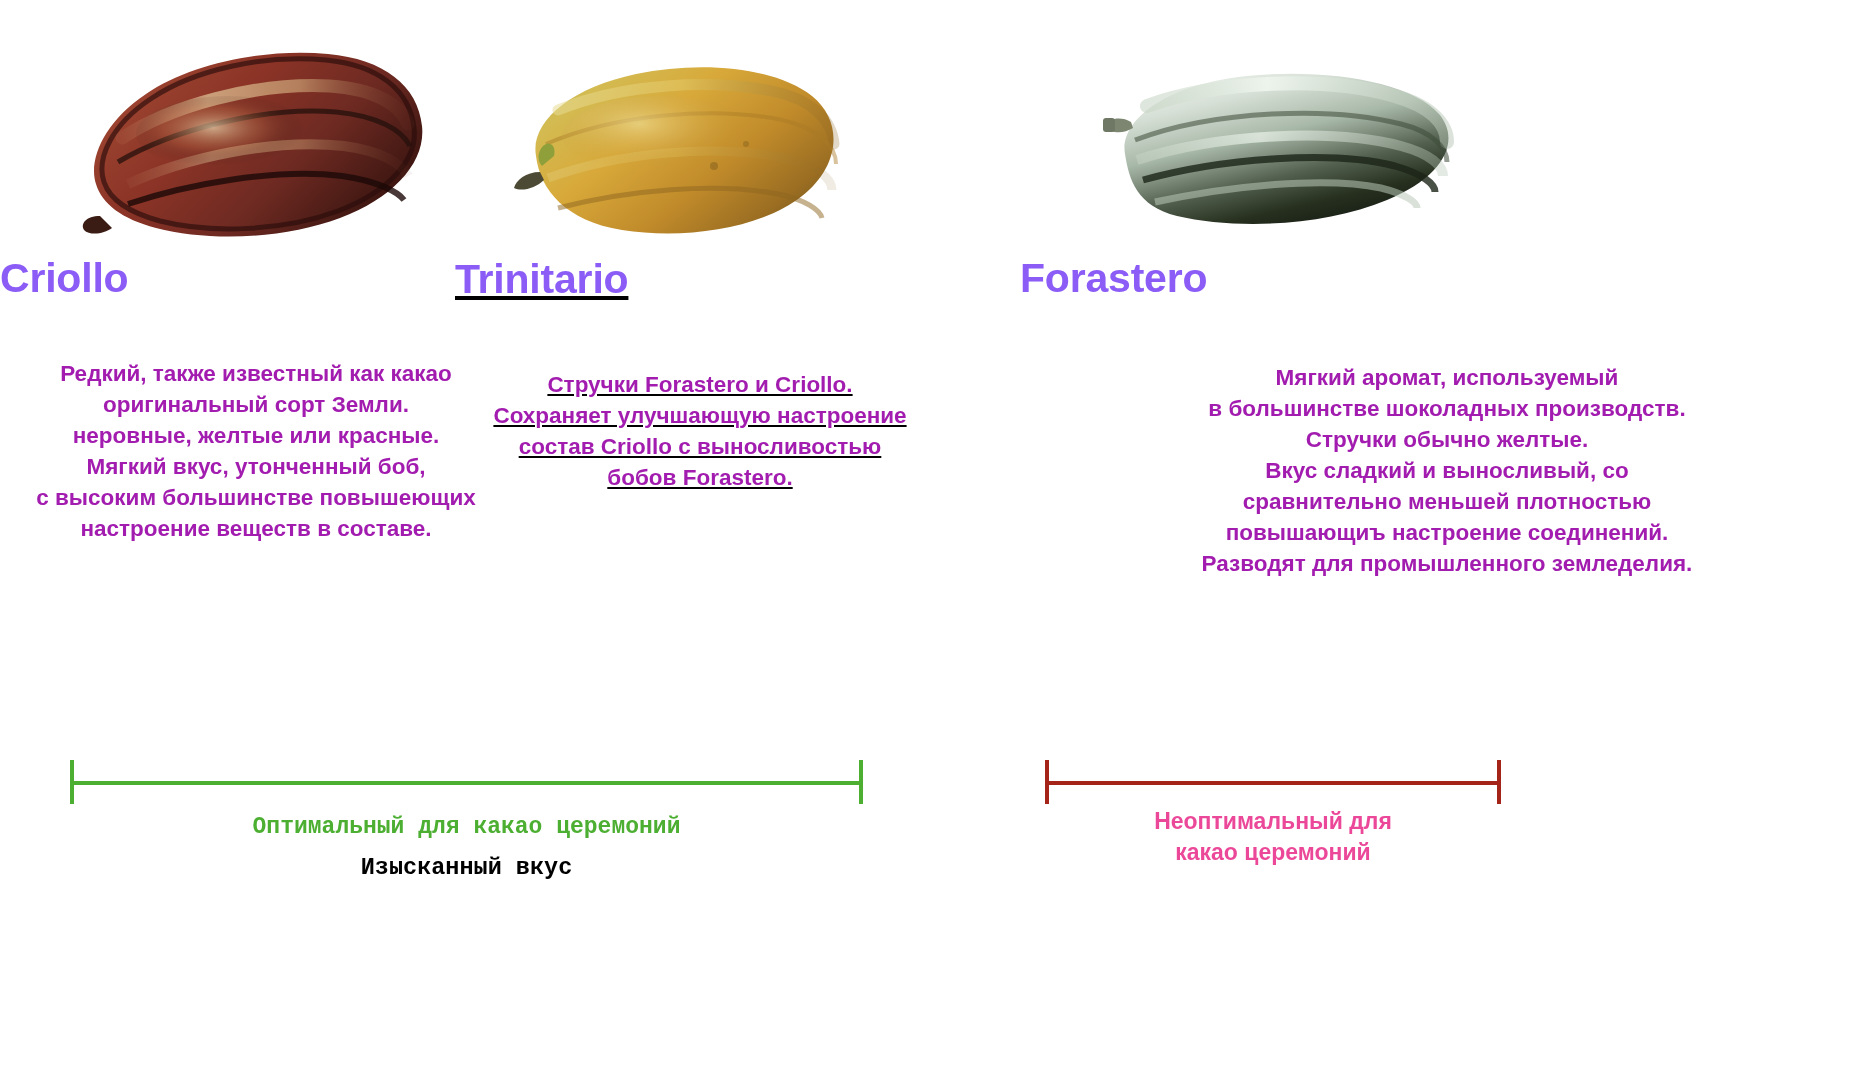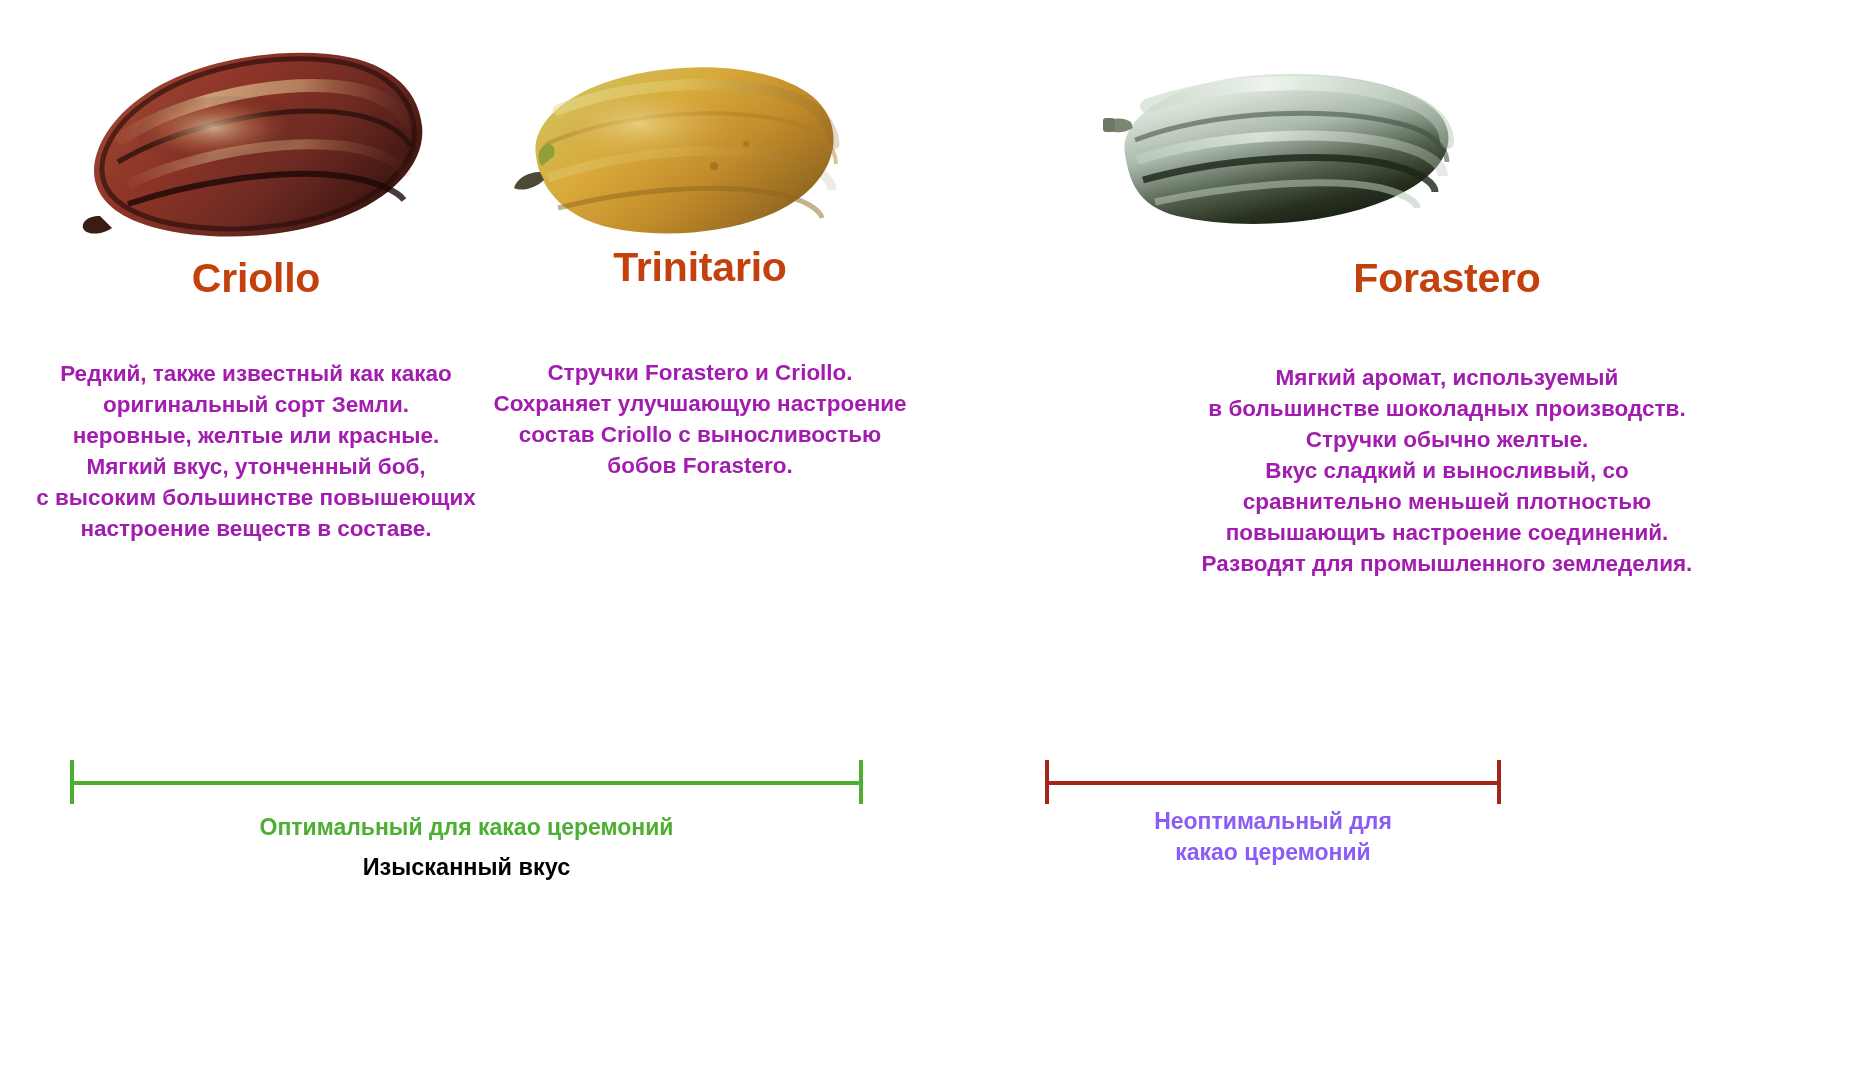--- a/index.html
+++ b/index.html
@@ -15,28 +15,28 @@
   .pod-wrap { position:absolute; }
   .pod-svg { display:block; width:100%; height:100%; }
 
   #pod-criollo   { left:78px;  top:34px;  width:348px; height:212px; }
   #pod-trinitario{ left:500px; top:48px;  width:350px; height:200px; }
   #pod-forastero { left:1095px;top:62px;  width:360px; height:170px; }
 
   
   .col { position:absolute; }
   #col-criollo    { left:0px;    top:255px; width:512px; }
-  #col-trinitario { left:455px;  top:244px; width:490px; }
+  #col-trinitario { left:455px;  top:256px; width:490px;text-decoration:underline; }
   #col-forastero  { left:1020px; top:255px; width:854px; }
 
   .variety-title {
-    text-align:center;
+    text-align:left;
     font-size:40px;
     font-weight:bold;
-    color:#c2410c;
+    color:#8b5cf6;
     letter-spacing:-0.2px;
   }
   #col-criollo .variety-title    { font-size:41px; }
   #col-trinitario .variety-title { font-size:41px; }
   #col-forastero .variety-title  { font-size:41px; }
 
   .desc {
     text-align:center;
     font-size:22.5px;
     font-weight:bold;
@@ -57,27 +57,27 @@
   .bracket .cap {
     position:absolute; top:0; width:4px; height:44px;
   }
   .bracket .cap.l { left:0; }
   .bracket .cap.r { right:0; }
   #bracket-green .bar, #bracket-green .cap { background:#4CAF32; }
   #bracket-red   .bar, #bracket-red   .cap { background:#A52419; }
 
   
   .caption { position:absolute; text-align:center; }
-  #caption-green { left:70px;   top:812px; width:793px; }
+  #caption-green { left:70px;   top:812px; width:793px;font-family:Liberation Mono, monospace; }
   #caption-red   { left:1045px; top:806px; width:456px; }
   .caption .primary {
     font-size:23px; font-weight:bold; line-height:31px;
   }
   #caption-green .primary { color:#4CAF32; }
-  #caption-red   .primary { color:#8b5cf6; }
+  #caption-red   .primary { color:#ec4899; }
   .caption .secondary {
     font-size:23.5px; font-weight:bold; color:#000;
     line-height:31px; margin-top:9px;
   }
   #caption-red .secondary { margin-top:2px; }
 </style>
 </head>
 <body>
 
 <div id="stage">

